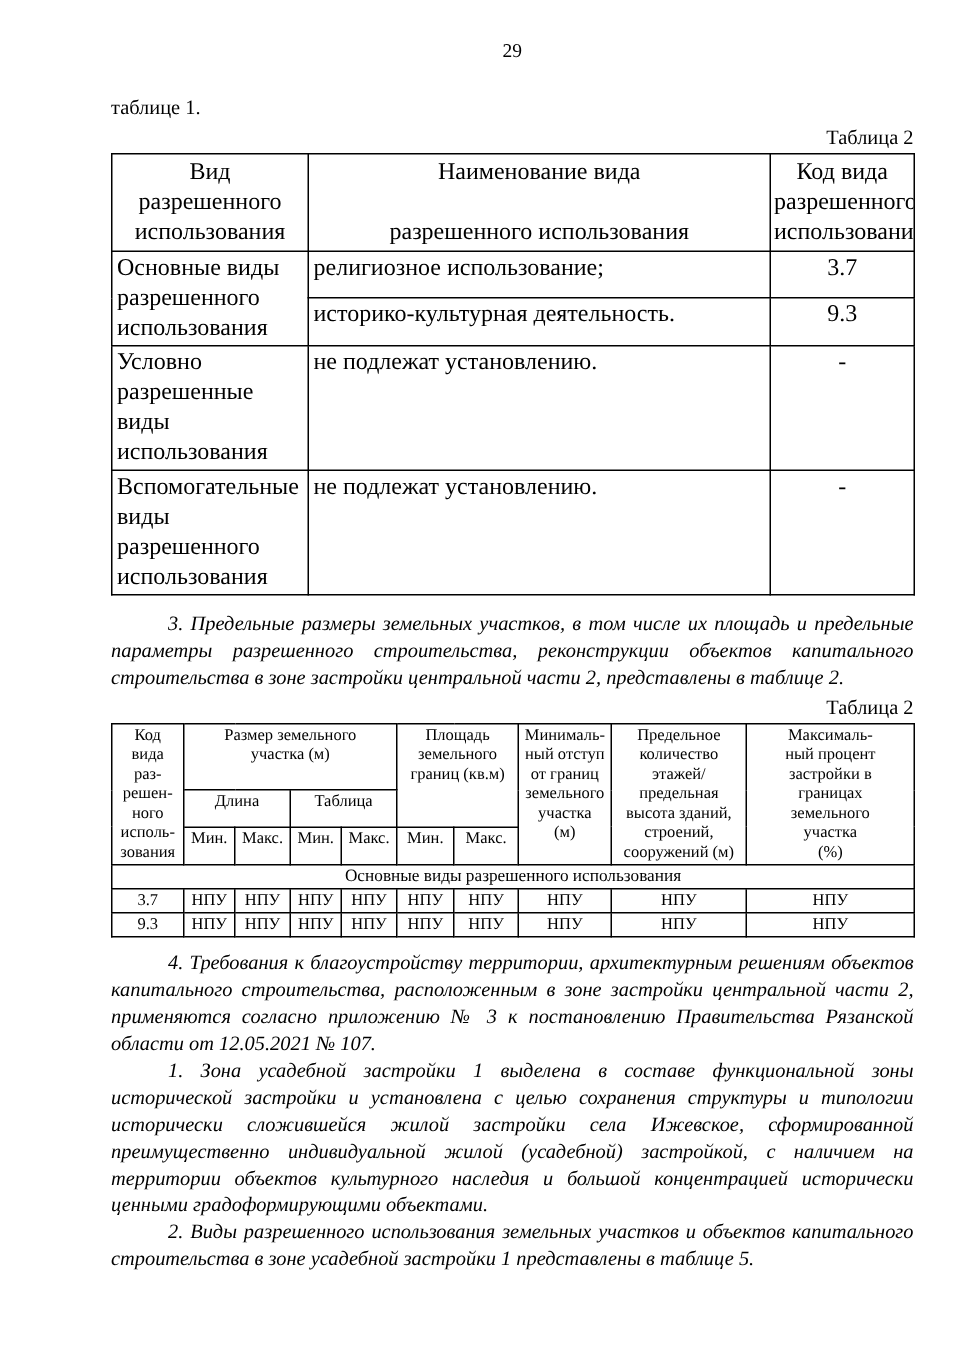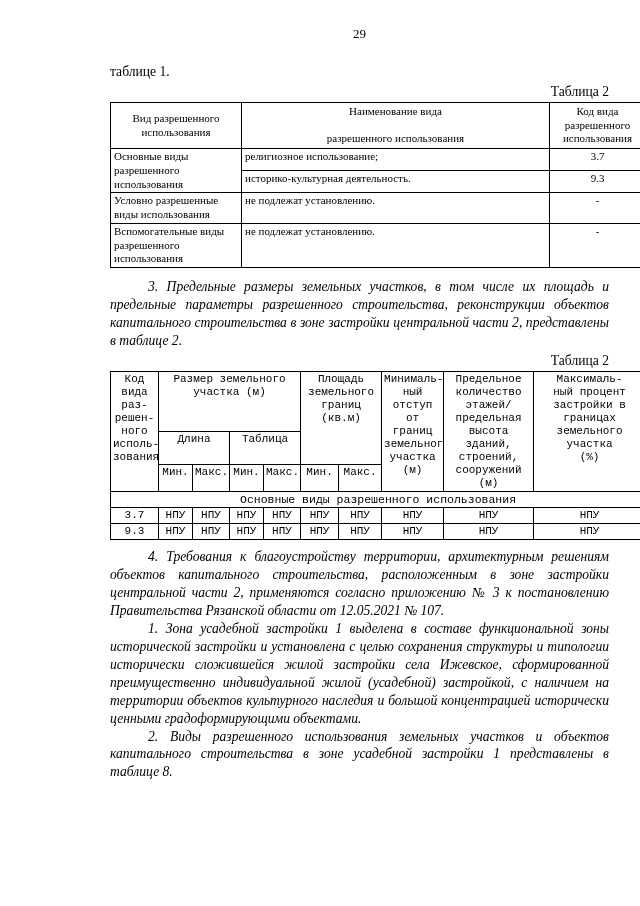--- a/index.html
+++ b/index.html
@@ -5,21 +5,21 @@
   * { box-sizing: border-box; }
   html, body { margin: 0; padding: 0; background: #ffffff; }
   body {
     width: 640px; height: 906px;
     font-family: "Liberation Serif", "DejaVu Serif", serif;
     color: #000;
     overflow: hidden;
   }
   .page {
     width: 640px; height: 906px;
-    padding: 26px 31px 0 110px;
+    padding: 26px 31px 0 74px;
   }
   .page-number {
     text-align: center;
     font-size: 13px;
     margin-bottom: 21px;
   }
   .para {
     font-size: 13.6px;
     line-height: 1.32;
     text-align: justify;
@@ -36,24 +36,24 @@
     width: 100%;
     table-layout: fixed;
   }
   td, th {
     border: 1px solid #000;
     font-weight: normal;
     padding: 1px 3px;
     vertical-align: top;
     overflow: hidden;
   }
-  .t1 { font-size: 11px; line-height: 1.25; }
+  .t1 { font-size: 16px; line-height: 1.25; }
   .t1 th { text-align: center; vertical-align: middle; padding: 2px; }
   .t1 td.code { text-align: center; }
-  .t2 { font-size: 11px; line-height: 1.18; font-family: Liberation Mono, monospace; }
+  .t2 { font-size: 11px; line-height: 1.18; }
   .t2 th { text-align: center; padding: 1px 2px; }
   .t2 td { text-align: center; padding: 1px 2px; }
   .t2 td.section { font-size: 11.5px; }
   .prewrap { white-space: pre-line; margin-top: 16px; }
   .p3 { margin-top: 10px; }
   .p4 { margin-top: 8px; }
   .article-heading {
     font-weight: bold;
     margin: 22px 0 18px 0;
   }
@@ -197,15 +197,15 @@
       <td>НПУ</td>
     </tr>
   </tbody>
     </table>
 
   <p class="para indent p4">4. Требования к благоустройству территории, архитектурным решениям объектов капитального строительства, расположенным в зоне застройки центральной части 2, применяются согласно приложению № 3 к постановлению Правительства Рязанской области от 12.05.2021 № 107.</p>
 
 
   <p class="para indent">1. Зона усадебной застройки 1 выделена в составе функциональной зоны исторической застройки и установлена с целью сохранения структуры и типологии исторически сложившейся жилой застройки села Ижевское, сформированной преимущественно индивидуальной жилой (усадебной) застройкой, с наличием на территории объектов культурного наследия и большой концентрацией исторически ценными градоформирующими объектами.</p>
 
-  <p class="para indent">2. Виды разрешенного использования земельных участков и объектов капитального строительства в зоне усадебной застройки 1 представлены в таблице 8.</p>
+  <p class="para indent">2. Виды разрешенного использования земельных участков и объектов капитального строительства в зоне усадебной застройки 1 представлены в таблице 5.</p>
 
 </div>
 
 </body></html>

